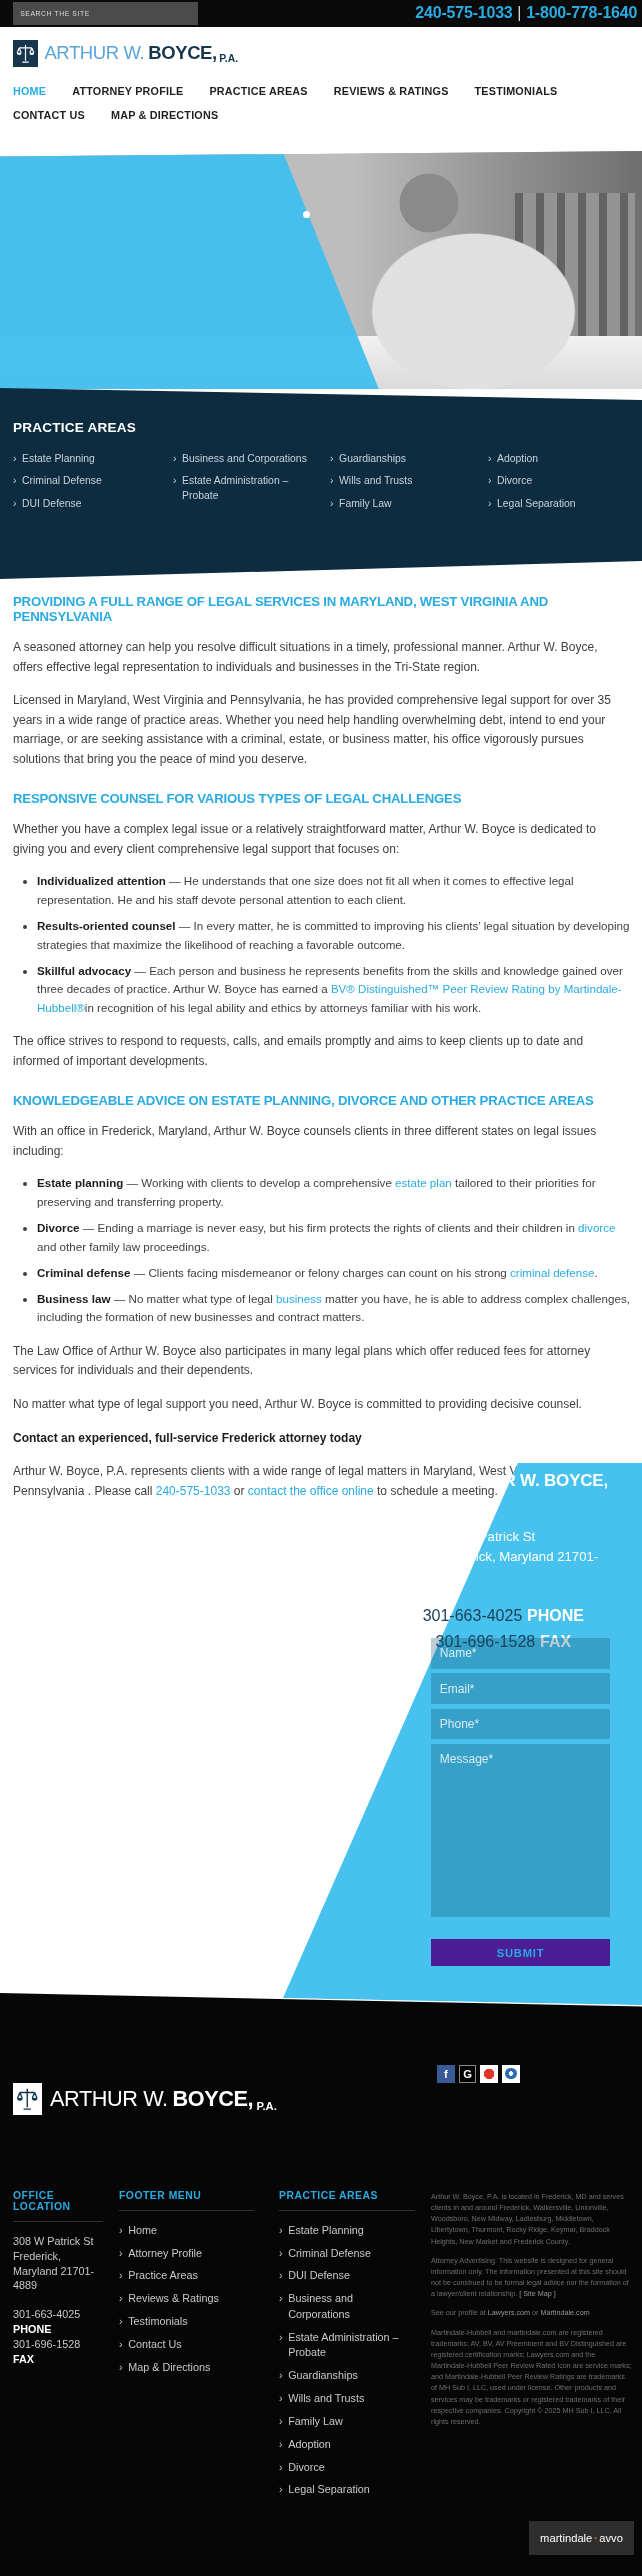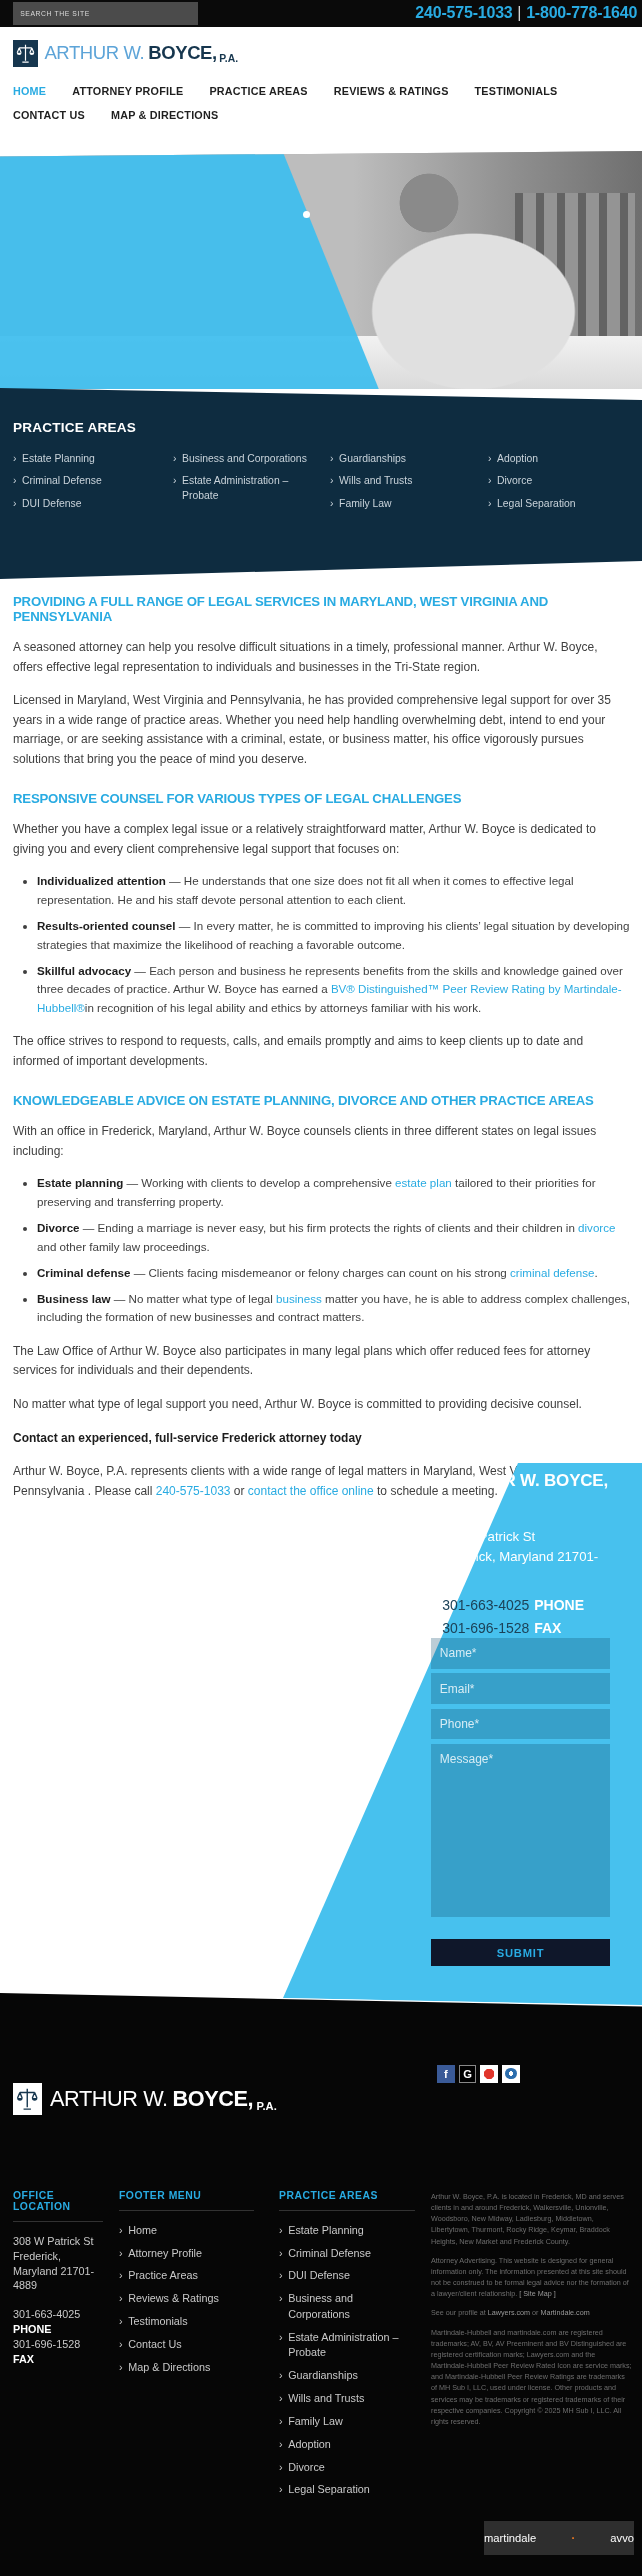--- a/index.html
+++ b/index.html
@@ -78,31 +78,31 @@
 
   
   .contact{position:absolute;top:1463px;left:0;width:642px;height:562px}
   .contact-blue{position:absolute;inset:0;background:#47c1ee;
         clip-path:polygon(518px 0,642px 0,642px 542px,283px 535px)}
   .cb-heading{position:absolute;left:445px;top:7.2px;width:165px;color:#fff;font-size:17px;
         font-weight:bold;line-height:1.35;letter-spacing:-0.2px}
   .cb-address{position:absolute;left:437px;top:64px;width:172px;color:#fff;font-size:13.2px;
         font-weight:300;line-height:1.5}
   .cb-address span{display:block;display:inline}
-  .contact-phone{position:absolute;right:58px;top:131px;text-align:left;font-size:14px;
+  .contact-phone{position:absolute;right:58px;top:140px;text-align:center;font-size:16px;
         line-height:1.62;color:#1c4258}
   .contact-phone .lbl{color:#fff;font-weight:bold;margin-left:4.8px}
   .contact-phone div{white-space:nowrap}
   .contact-form{position:absolute;left:431px;top:175px;width:179px}
   .cfield{display:block;width:100%;box-sizing:border-box;height:30.5px;margin-bottom:4.8px;
         background:rgba(16,76,106,.28);border:0;padding:0 8.8px;font-size:12px;color:#fff;
         font-family:inherit;outline:none}
   .cfield::placeholder{color:rgba(255,255,255,.8)}
   textarea.cfield{height:173px;padding-top:8px;resize:none;margin-bottom:22.5px}
-  .submit{display:block;width:100%;height:27px;background:#0f172a;border:0;color:#29abe2;
+  .submit{display:block;width:100%;height:27px;background:#4c1d95;border:0;color:#29abe2;
         font-weight:bold;font-size:11.2px;letter-spacing:0.8px;cursor:pointer;font-family:inherit}
 
   
   .diag-line{position:absolute;top:1992px;left:-3.2px;width:652px;height:2.4px;background:#fff;
         transform:rotate(1.2deg);transform-origin:left top}
   .footer{position:absolute;top:1993px;left:0;width:642px;height:583px;background:#060606;
         clip-path:polygon(0 0,100% 13.6px,100% 100%,0 100%)}
   .social{position:absolute;left:437px;top:72px;display:flex;gap:4px}
   .sicon{width:17.7px;height:17.7px;display:flex;align-items:center;justify-content:center;
         font-size:11.2px;font-weight:bold}
@@ -126,22 +126,22 @@
   .fcol1{position:absolute;left:13px;top:197px;width:90px}
   .fcol2{position:absolute;left:119px;top:197px;width:135px}
   .fcol3{position:absolute;left:279px;top:197px;width:136px}
   .fcol4{position:absolute;left:431px;top:198px;width:201px}
   .faddr{color:#c9c9c9;font-size:10.8px;line-height:1.38;margin-bottom:13.6px}
   .fphone span{display:block;color:#c9c9c9;font-size:10.8px;line-height:1.38}
   .fphone b{display:block;color:#fff;font-size:10.8px;line-height:1.38}
   .flink{display:flex;color:#c9c9c9;font-size:10.8px;margin-bottom:7.2px;line-height:1.45}
   .fine p{color:#6e6e6e;font-size:7.2px;line-height:1.55;margin:0 0 8px}
   .fine a{color:#989898}
-  .mavvo{position:absolute;right:8px;top:528px;width:150px;height:34px;background:#2e2e2e;
-        display:flex;align-items:center;justify-content:space-between;color:#fff;font-size:11.2px}
+  .mavvo{position:absolute;right:8px;top:528px;width:105px;height:34px;background:#2e2e2e;
+        display:flex;align-items:center;justify-content:center;color:#fff;font-size:11.2px}
   .mavvo .dot{color:#f47b20;margin:0 1.6px;font-weight:bold}
 </style>
 </head>
 <body>
 
 <div id="page">
 
   <div class="topbar">
     <div class="search">SEARCH THE SITE</div>
     <div class="phones">

